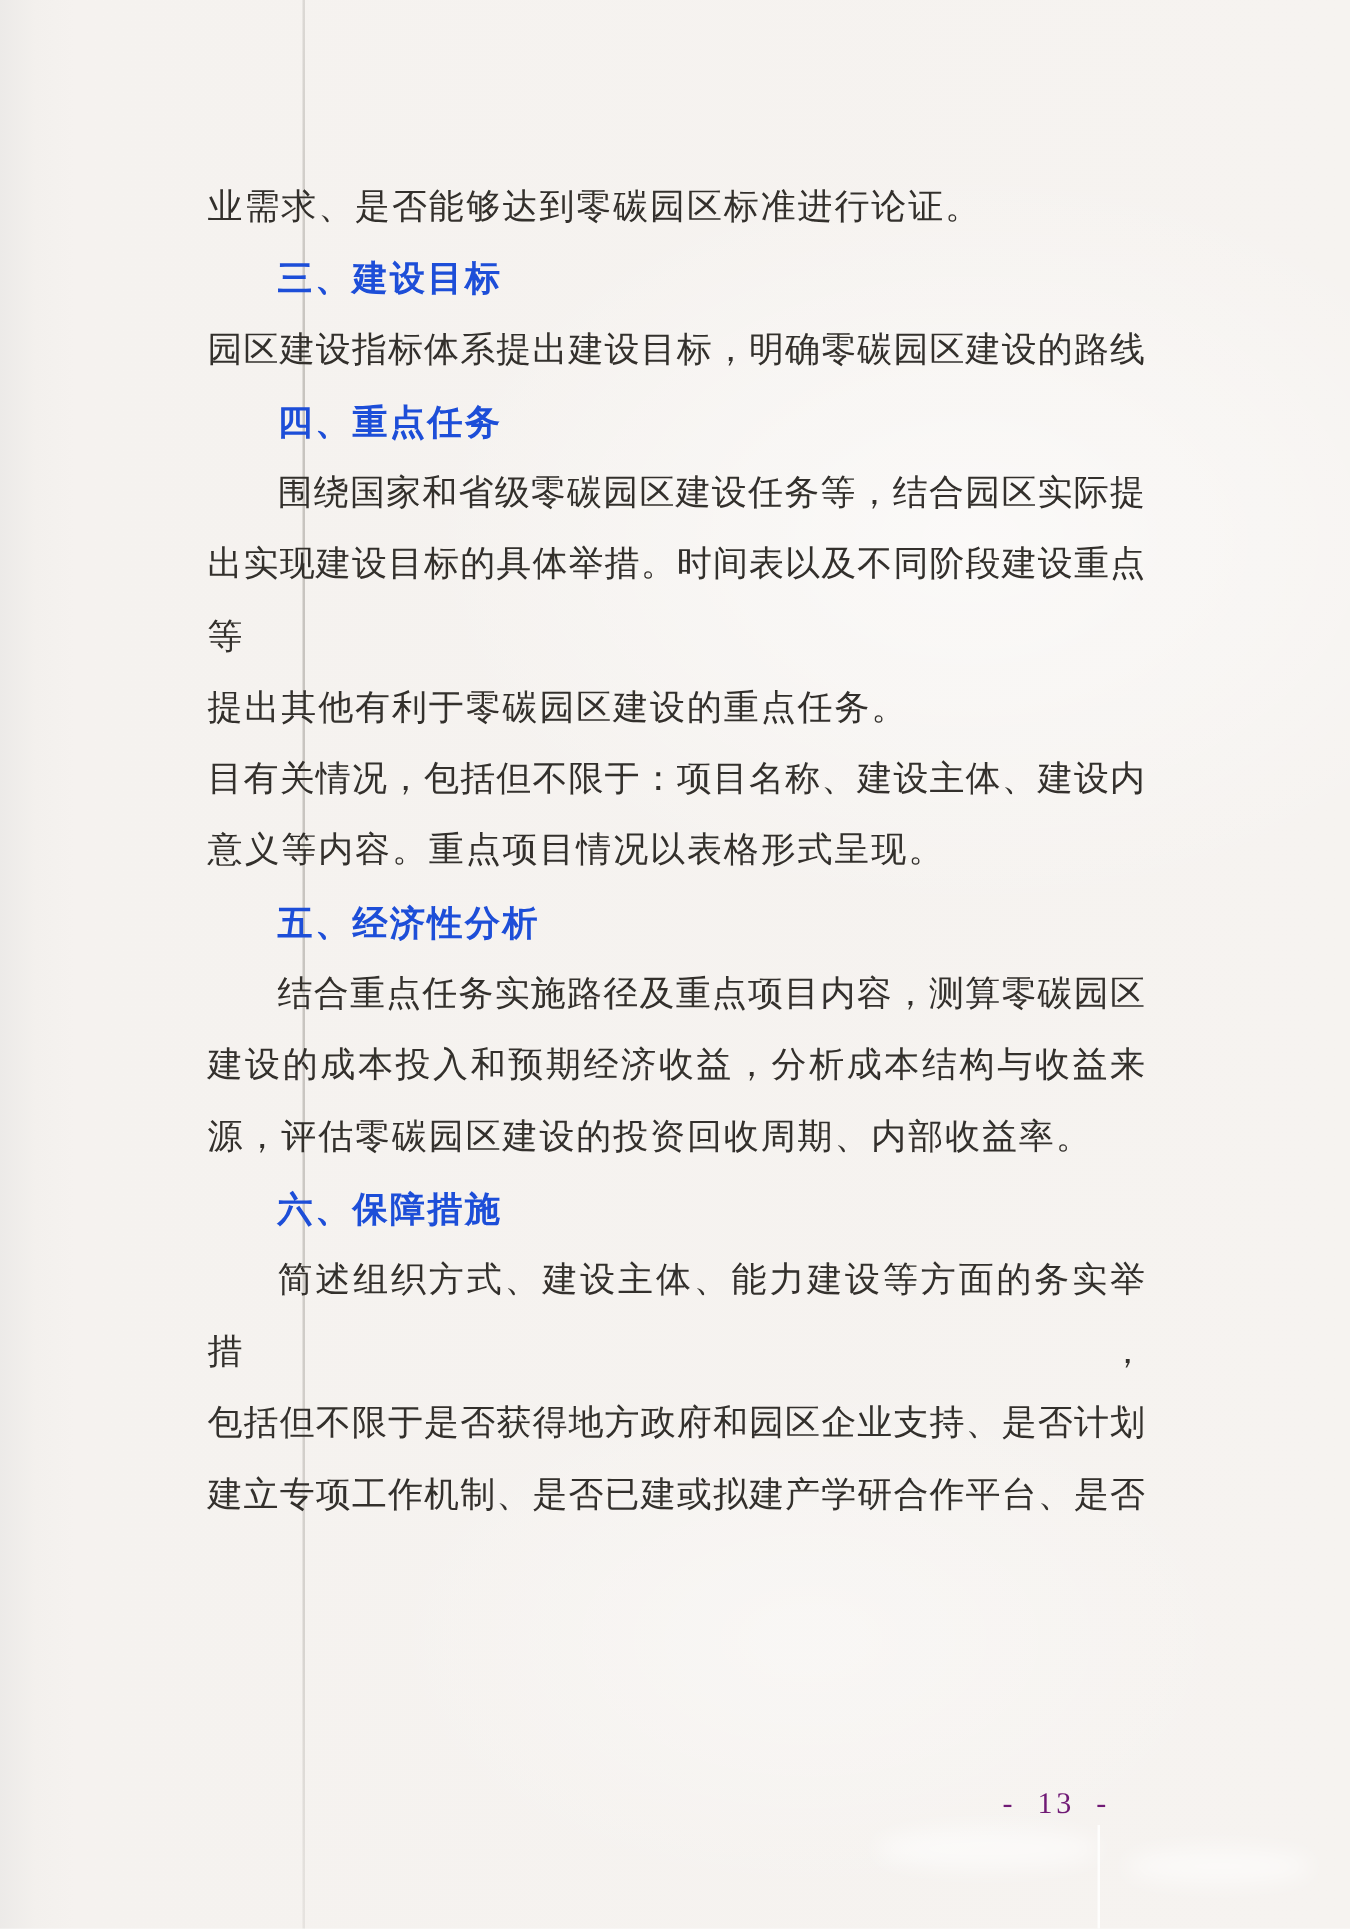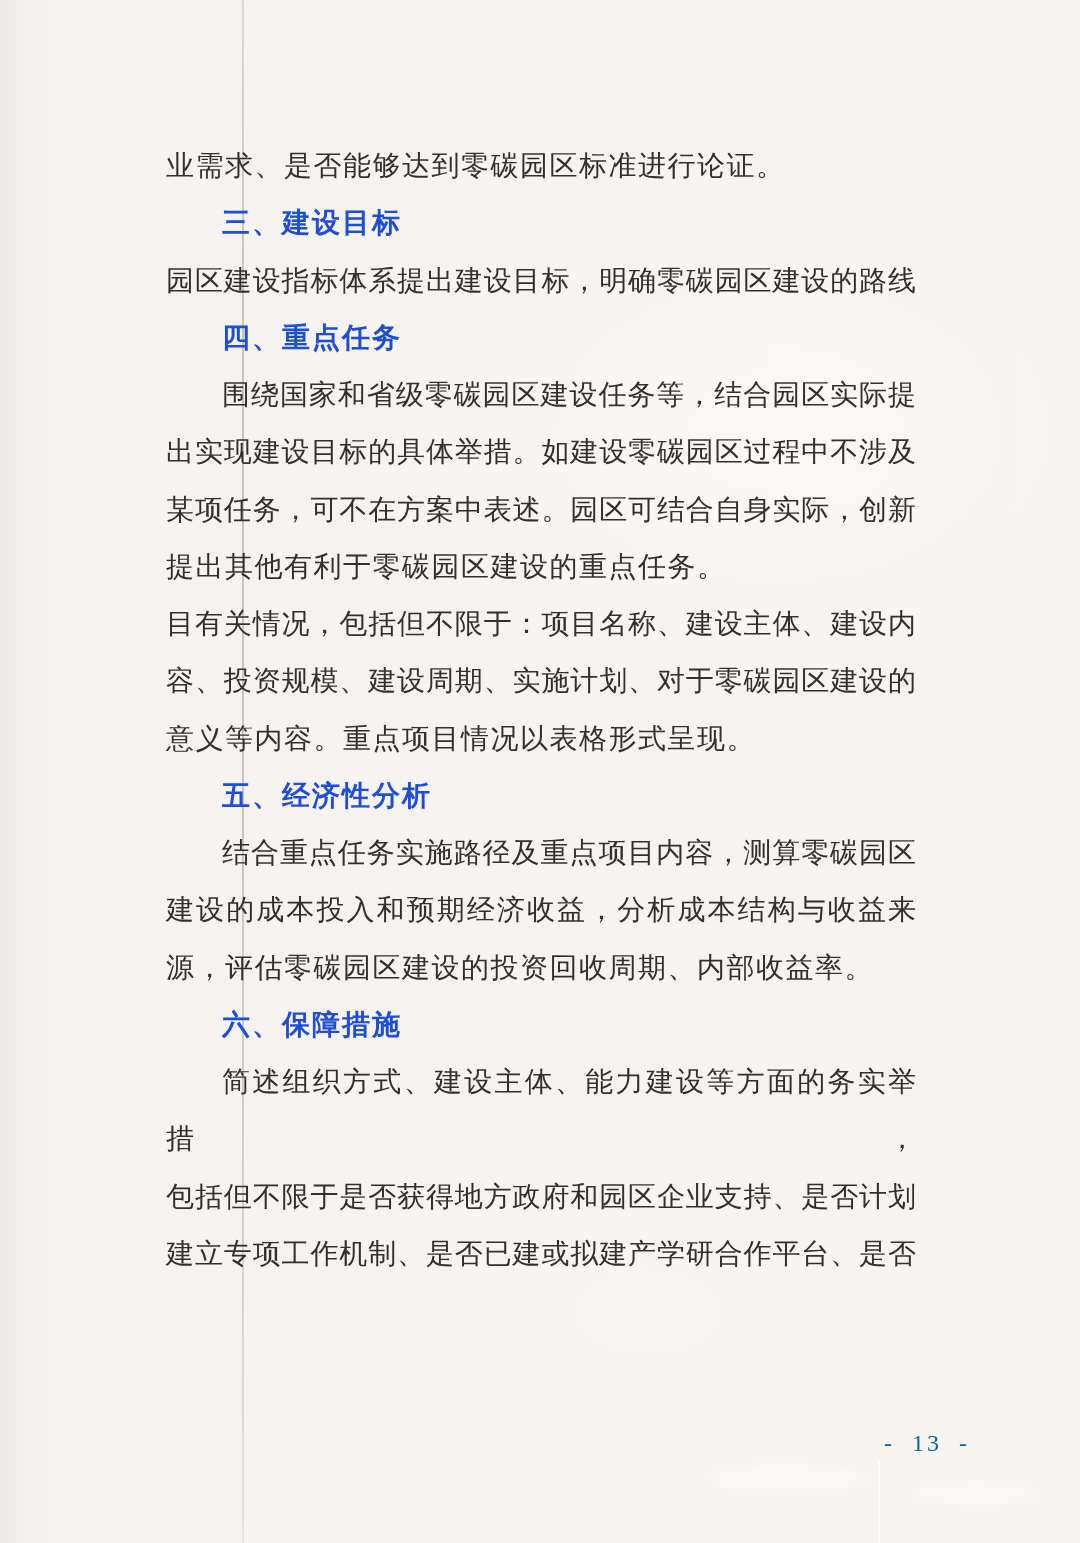--- a/index.html
+++ b/index.html
@@ -68,46 +68,44 @@
   .line.heading {
     font-family: "Liberation Sans", sans-serif;
     font-weight: 700;
     text-indent: 2em;
     letter-spacing: 2px;
     color: #1d4ed8;
   }
 
   .pagenum {
     position: absolute;
-    left: 884px; top: 1430px;
+    left: 802px; top: 1430px;
     font-size: 24px;
     letter-spacing: 3px;
     word-spacing: 8px;
-    color: #0369a1;
+    color: #701a75;
   }
 </style>
 </head>
 <body>
 
 <div class="crease"></div>
 <div class="smudge a"></div>
 <div class="smudge b"></div>
 <div class="streak"></div>
 
 <div class="content" id="content">
     <div class="line end">业需求、是否能够达到零碳园区标准进行论证。</div>
     <div class="line heading">三、建设目标</div>
     <div class="line full">园区建设指标体系提出建设目标，明确零碳园区建设的路线</div>
     <div class="line heading">四、重点任务</div>
     <div class="line full first">围绕国家和省级零碳园区建设任务等，结合园区实际提</div>
-    <div class="line full">出实现建设目标的具体举措。如建设零碳园区过程中不涉及</div>
-    <div class="line full">某项任务，可不在方案中表述。园区可结合自身实际，创新</div>
+    <div class="line full">出实现建设目标的具体举措。时间表以及不同阶段建设重点等</div>
     <div class="line end">提出其他有利于零碳园区建设的重点任务。</div>
     <div class="line full">目有关情况，包括但不限于：项目名称、建设主体、建设内</div>
-    <div class="line full">容、投资规模、建设周期、实施计划、对于零碳园区建设的</div>
     <div class="line end">意义等内容。重点项目情况以表格形式呈现。</div>
     <div class="line heading">五、经济性分析</div>
     <div class="line full first">结合重点任务实施路径及重点项目内容，测算零碳园区</div>
     <div class="line full">建设的成本投入和预期经济收益，分析成本结构与收益来</div>
     <div class="line end">源，评估零碳园区建设的投资回收周期、内部收益率。</div>
     <div class="line heading">六、保障措施</div>
     <div class="line full first">简述组织方式、建设主体、能力建设等方面的务实举措，</div>
     <div class="line full">包括但不限于是否获得地方政府和园区企业支持、是否计划</div>
     <div class="line full">建立专项工作机制、是否已建或拟建产学研合作平台、是否</div>
   </div>

